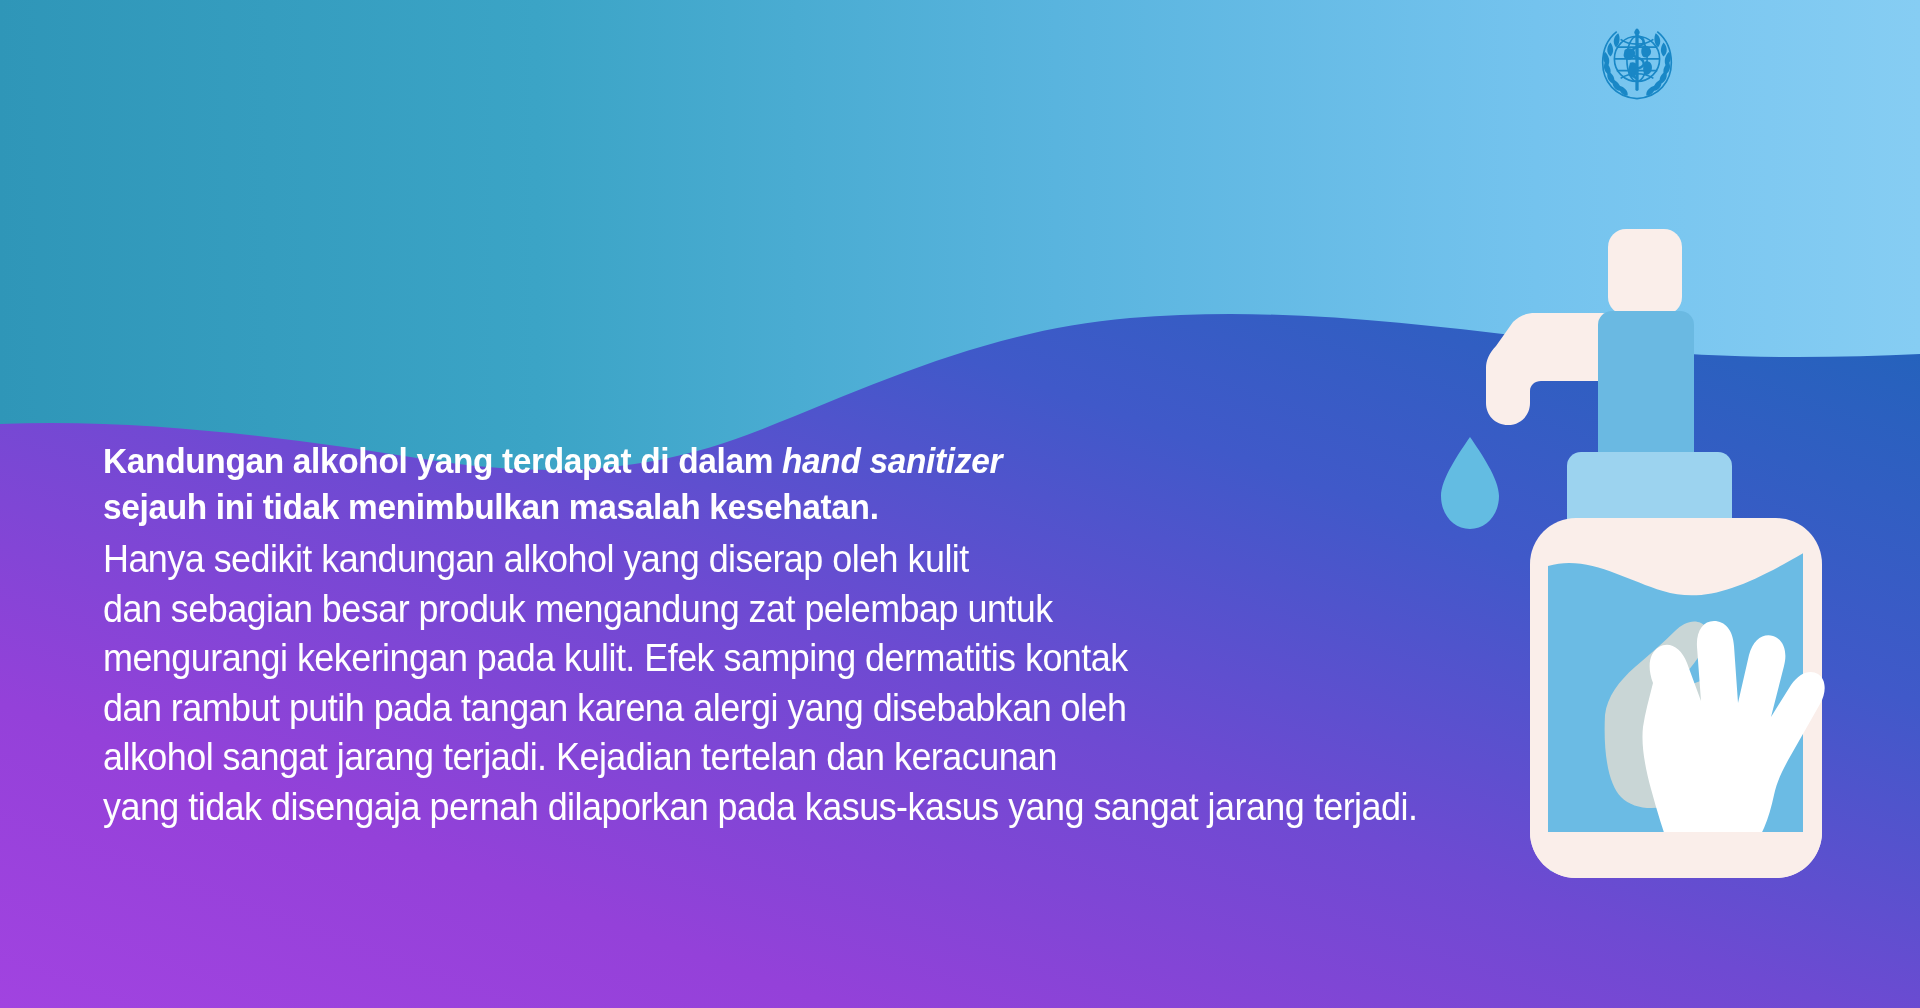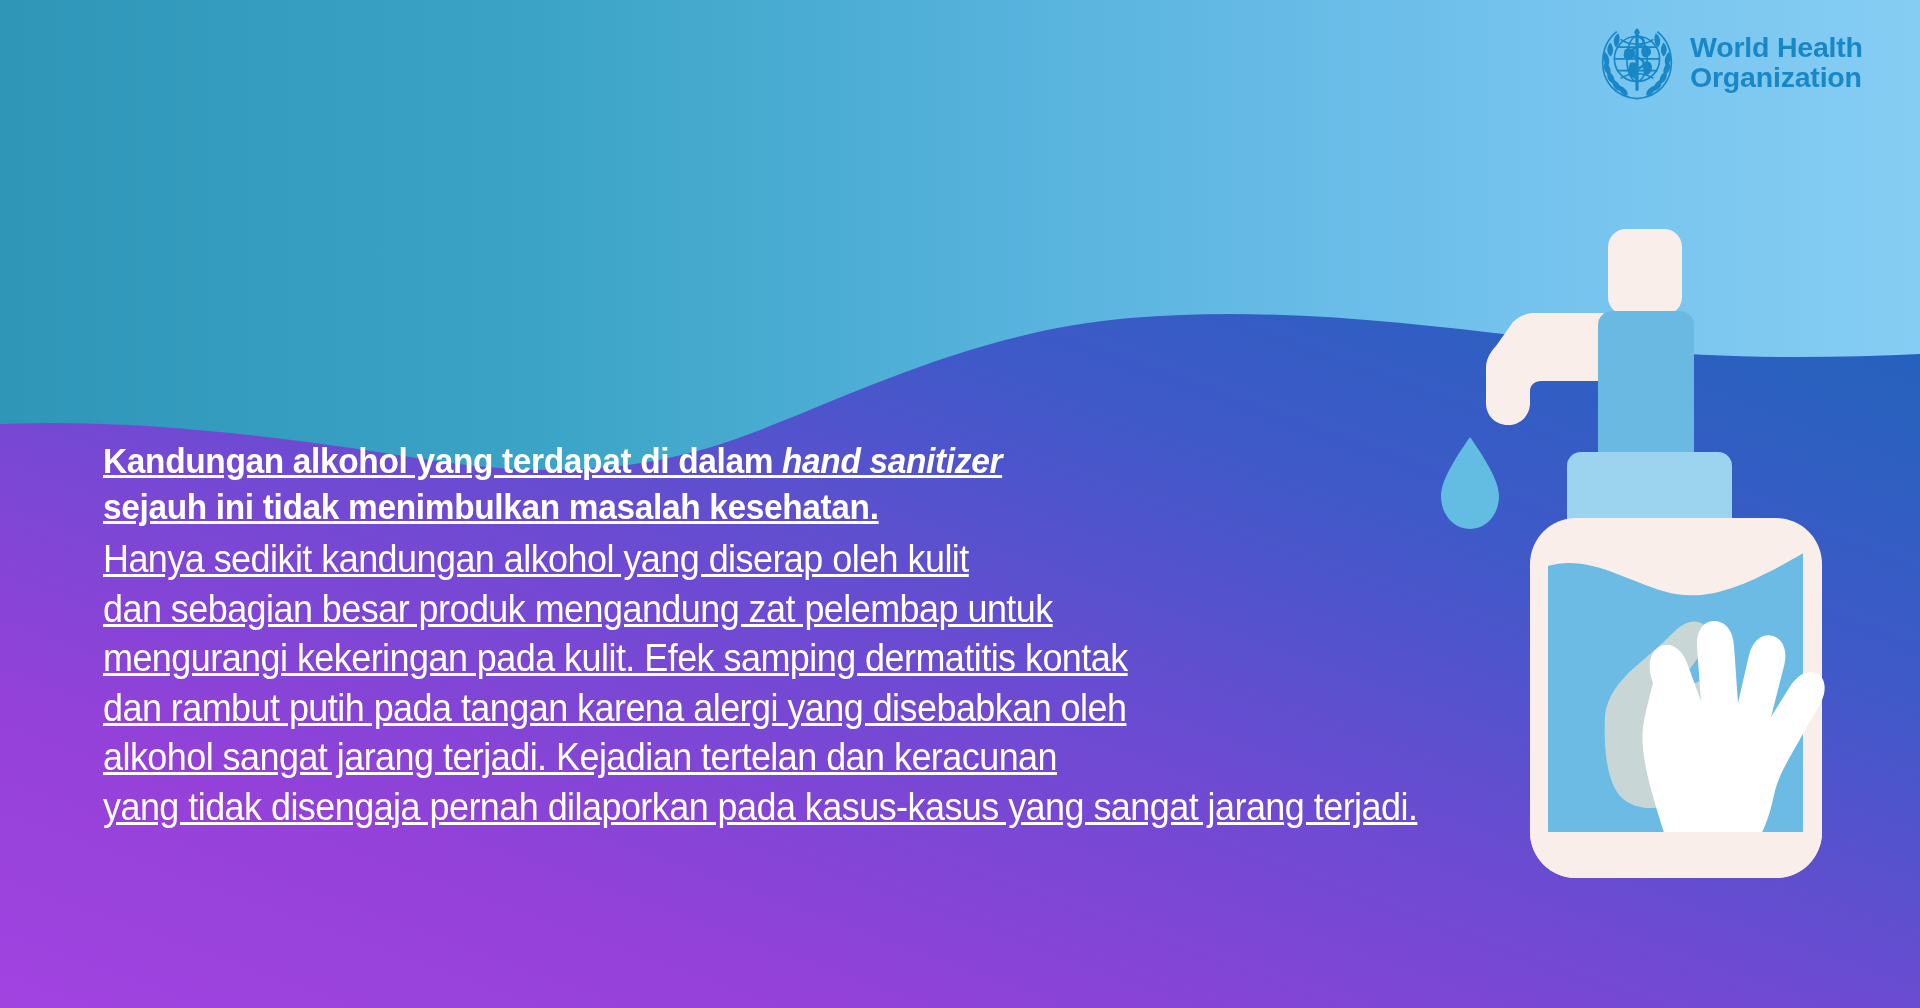--- a/index.html
+++ b/index.html
@@ -59,21 +59,20 @@
   }
   #hl2 { margin-top:20px; }
   #hl3 { margin-top:19px; }
 
   
   #body-copy {
     position:absolute; left:103px; top:438px;
     z-index:30;
     color:#ffffff;
     width:1790px;
-    text-decoration:underline;
   }
   .bd-line { white-space:nowrap; }
   .bd-lead {
     font-size:35px;
     font-weight:bold;
     line-height:1.30;
     letter-spacing:-0.35px;
     transform:scaleX(0.955);
     transform-origin:left center;
   }
@@ -171,24 +170,20 @@
           <path d="M41,52 C45,50 50,52 51,57 C52,63 48,70 44,71 C40,71 38,66 39,60Z"></path>
           <path d="M58,30 C63,29 68,33 68,38 C68,43 63,46 59,45 C55,43 54,35 58,30Z"></path>
           <path d="M61,50 C66,49 70,54 69,60 C68,66 63,69 60,67 C57,64 57,54 61,50Z"></path>
         </g>
 
         <path d="M50,10 V86" stroke-width="4.2" stroke-linecap="round"></path>
         <path d="M50,18 C60,20 62,28 52,31 C42,34 40,42 50,45 C60,48 62,56 52,59 C43,62 42,69 50,72" stroke-width="3.1" fill="none" stroke-linecap="round"></path>
         <circle cx="50" cy="13" r="3.4" fill="#1987c6" stroke="none"></circle>
       </g>
     </svg>
-    <div id="who-wordmark">
-      <div>World Health</div>
-      <div>Organization</div>
-    </div>
   </div>
 
 
   <div id="body-copy">
     <div class="bd-line bd-lead"><span>Kandungan alkohol yang terdapat di dalam </span><span class="it">hand sanitizer</span></div>
     <div class="bd-line bd-lead">sejauh ini tidak menimbulkan masalah kesehatan.</div>
     <div id="bd-reg-start" class="bd-line bd-reg">Hanya sedikit kandungan alkohol yang diserap oleh kulit</div>
     <div class="bd-line bd-reg">dan sebagian besar produk mengandung zat pelembap untuk</div>
     <div class="bd-line bd-reg">mengurangi kekeringan pada kulit. Efek samping dermatitis kontak</div>
     <div class="bd-line bd-reg">dan rambut putih pada tangan karena alergi yang disebabkan oleh</div>

